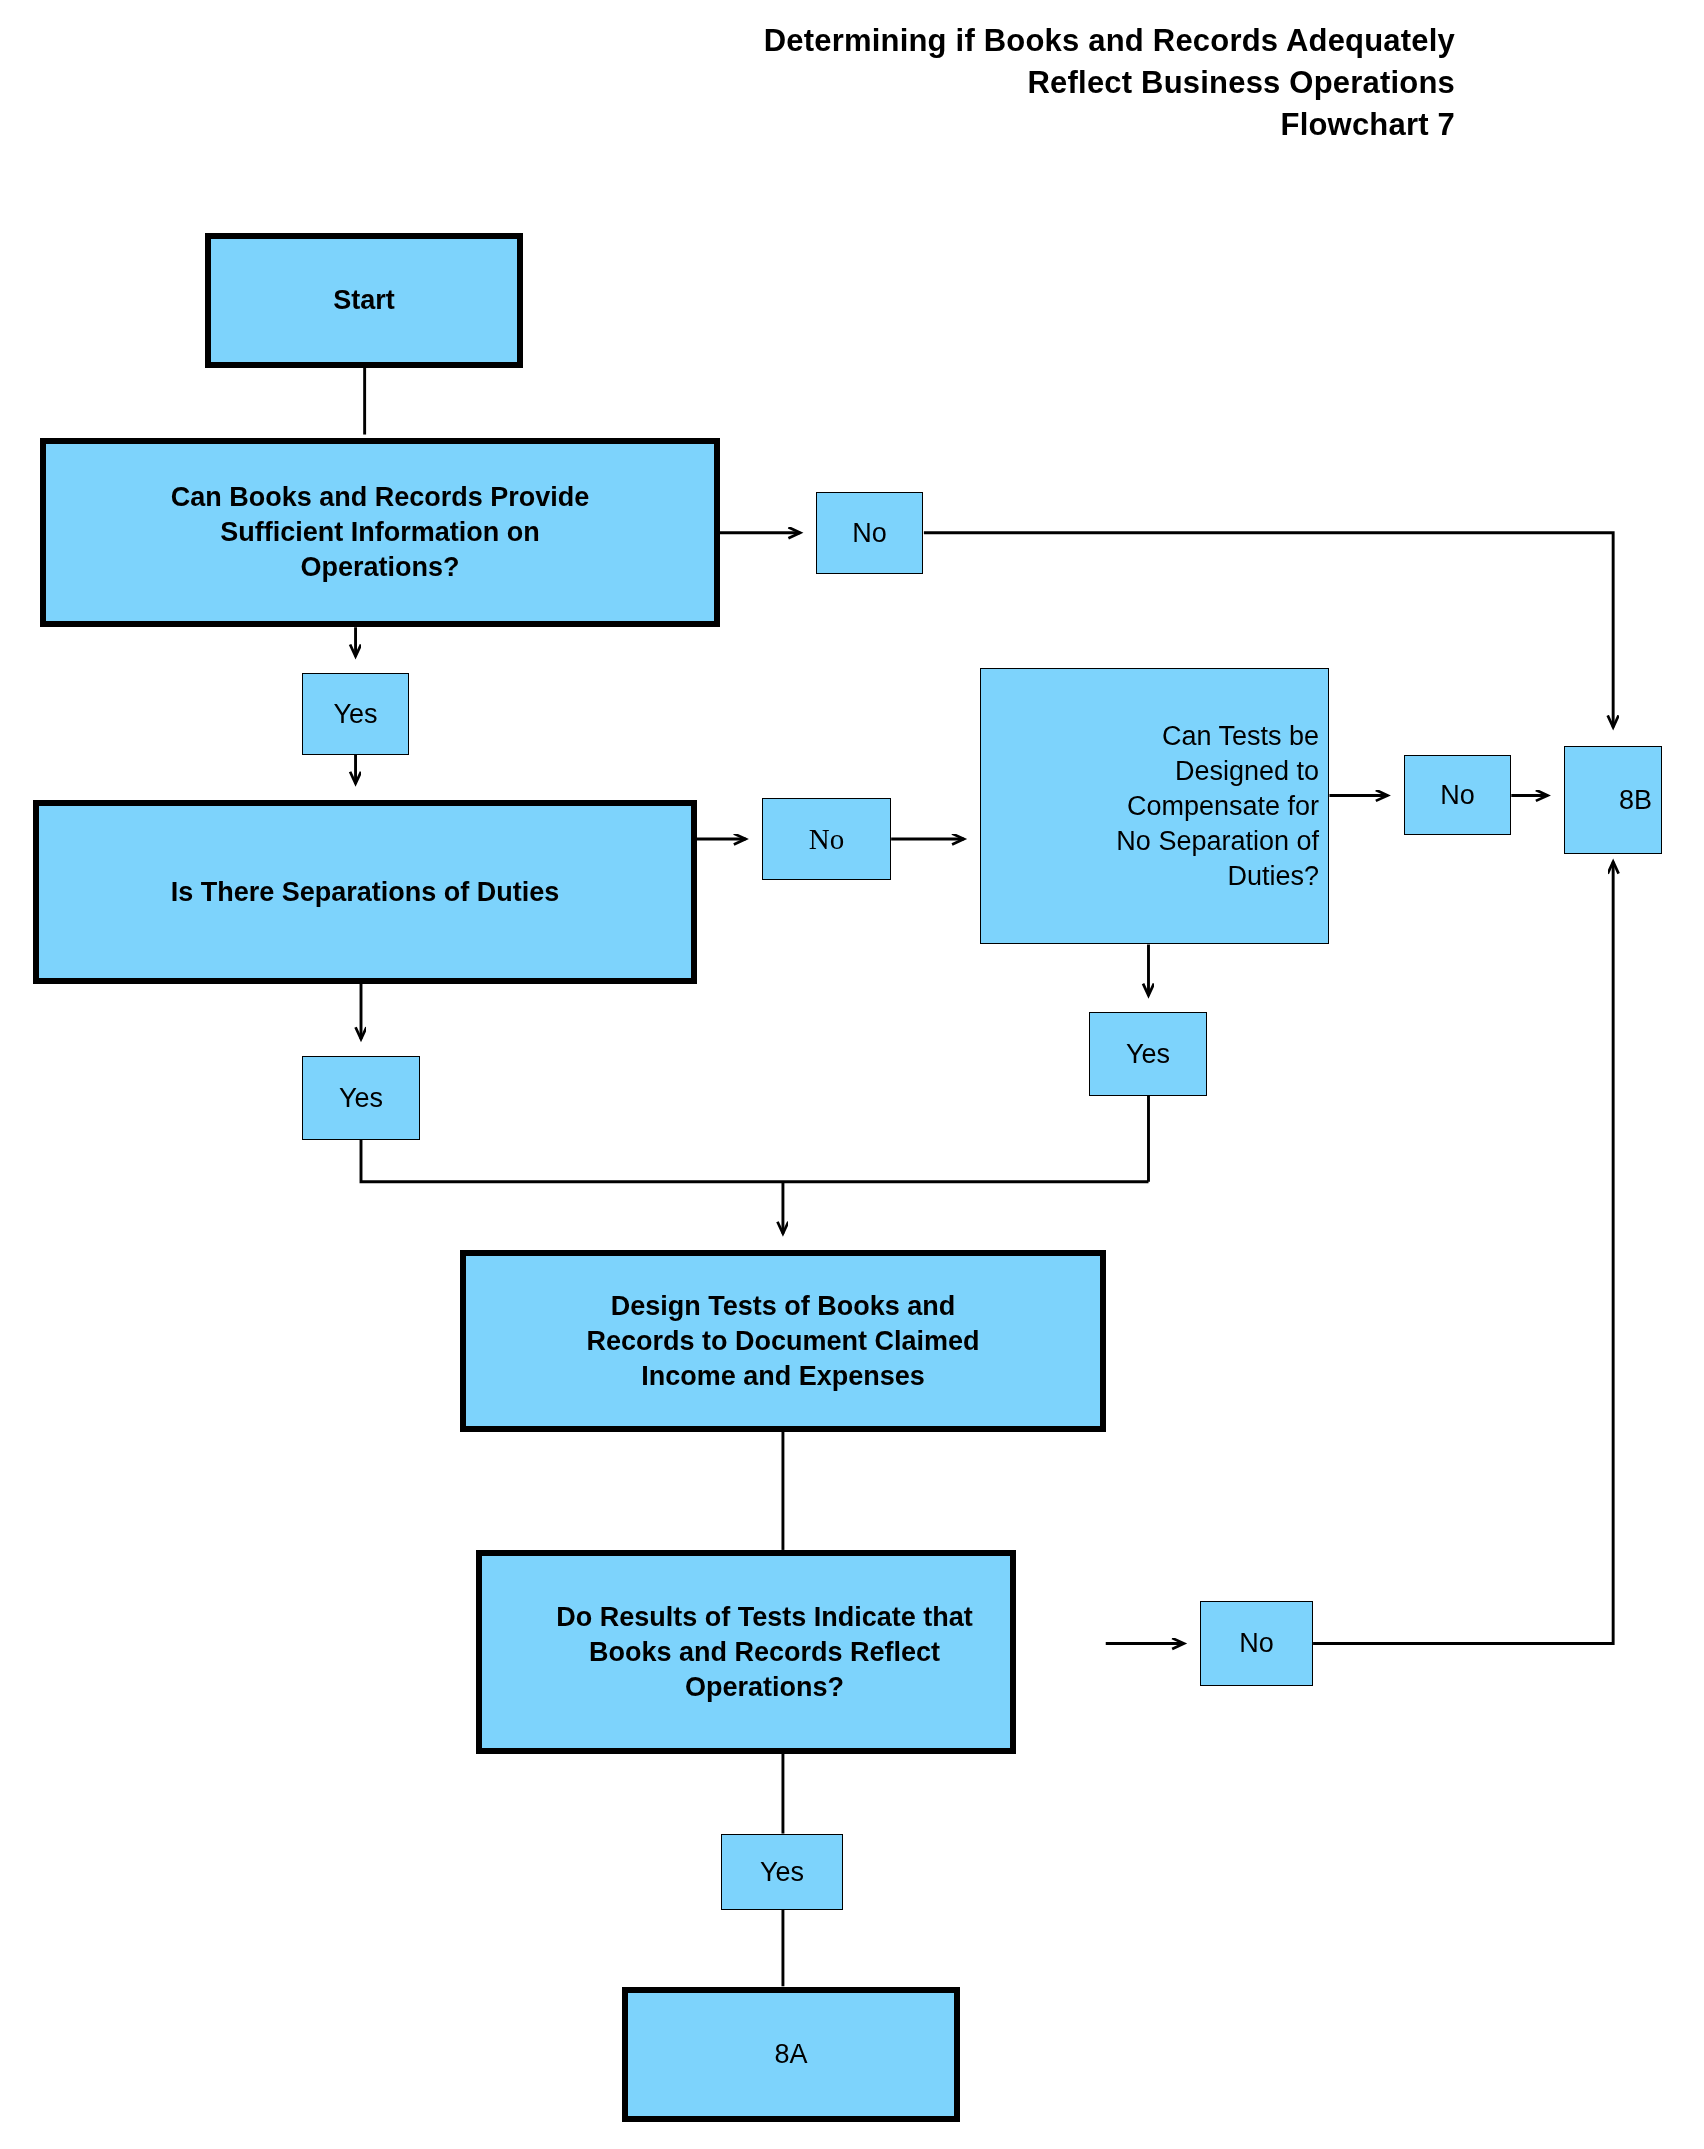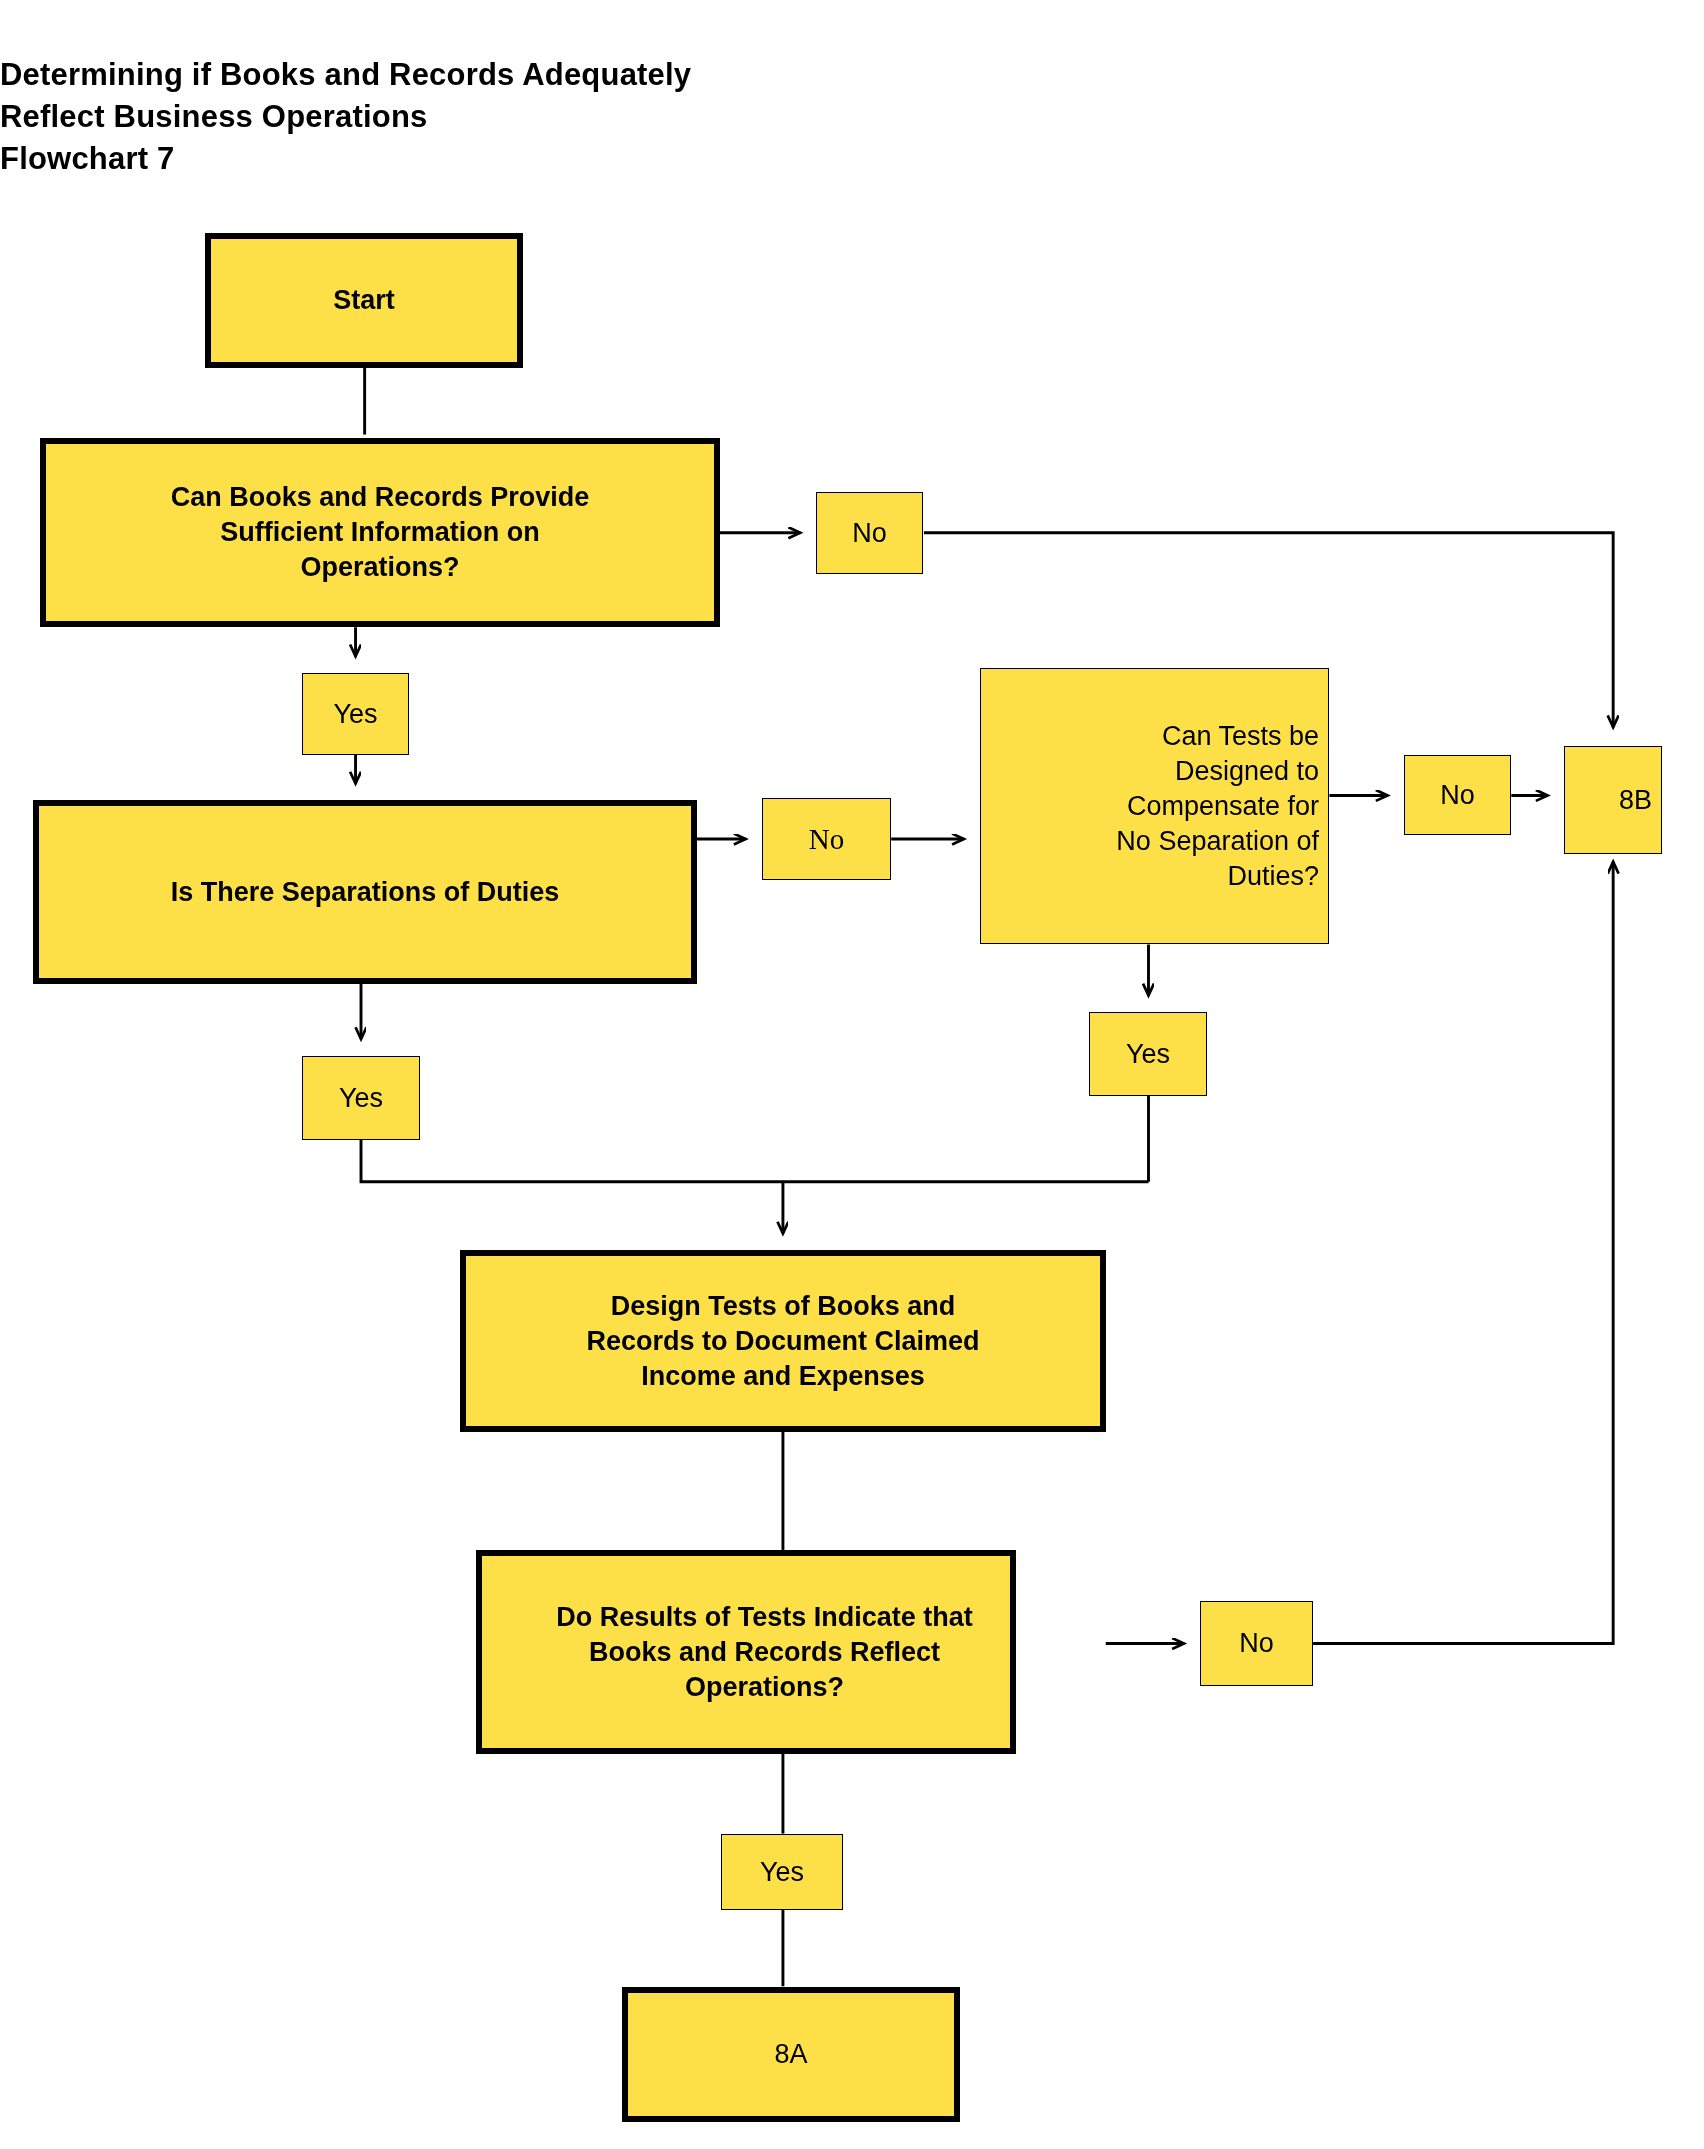--- a/index.html
+++ b/index.html
@@ -26,35 +26,34 @@
     top: 0;
     width: 1705px;
     height: 2149px;
     display: block;
   }
   .title-block {
     position: absolute;
     left: 0;
     top: 20px;
     width: 1455px;
-    text-align: left;
+    text-align: right;
     font-weight: bold;
     font-size: 31px;
     line-height: 42px;
     letter-spacing: 0.2px;
     font-family: "Liberation Sans", sans-serif;
-    margin-top: 34px;
   }
   .title-line { display: block; }
 
   
   .node {
     position: absolute;
     box-sizing: border-box;
-    background: #fde047;
+    background: #7dd3fc;
     display: flex;
     align-items: center;
     justify-content: center;
     text-align: center;
   }
   .node.thick { border: 6.4px solid #000000; }
   .node.thin  { border: 1.8px solid #000000; }
 
   .node .txt {
     display: block;

